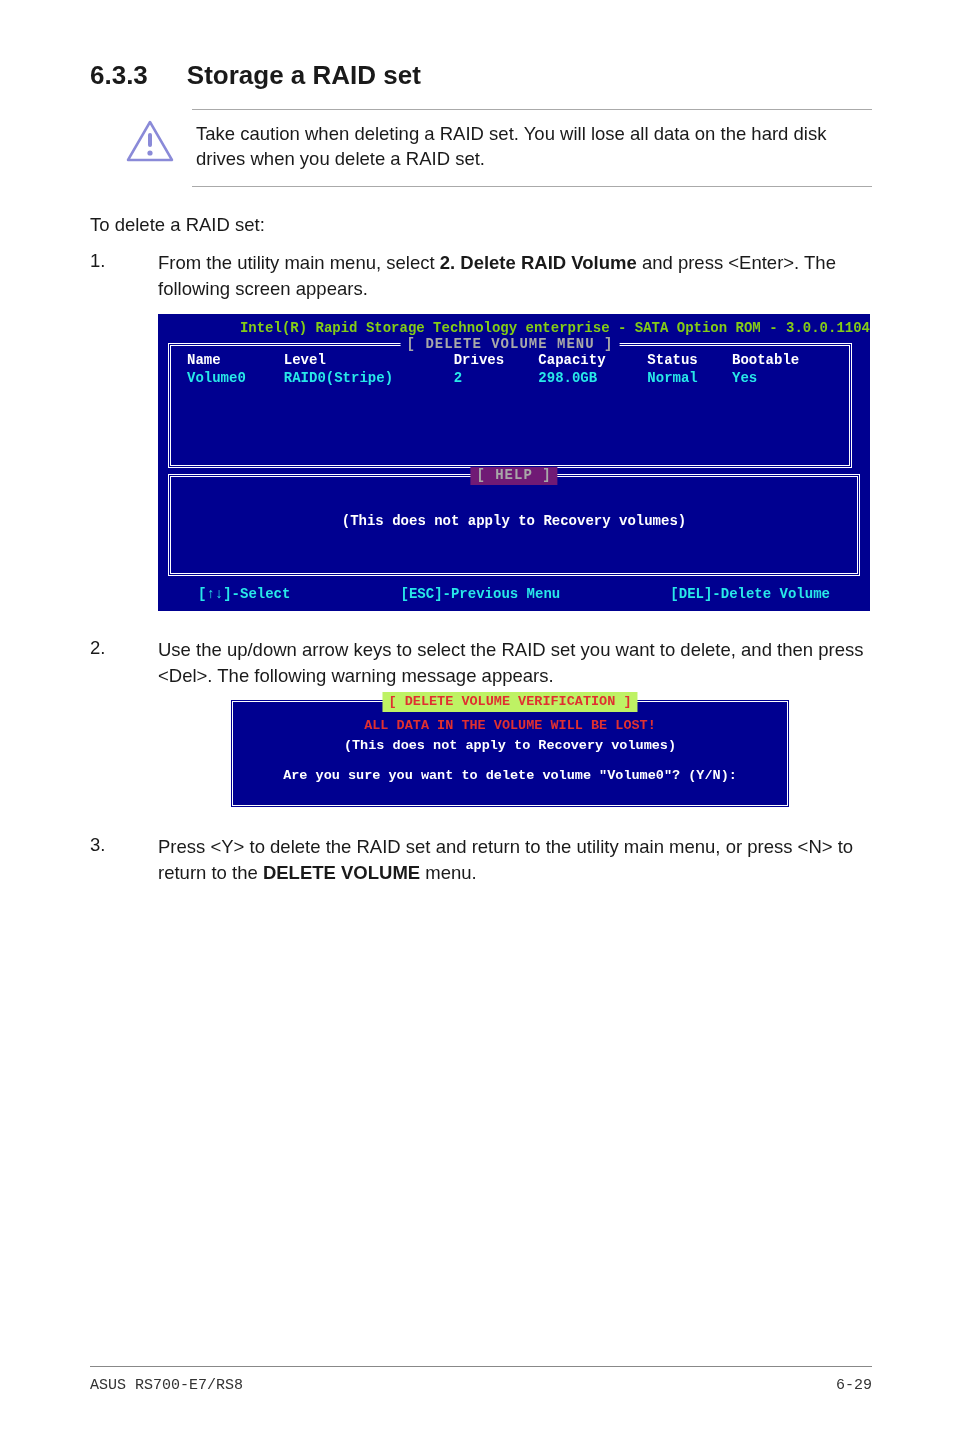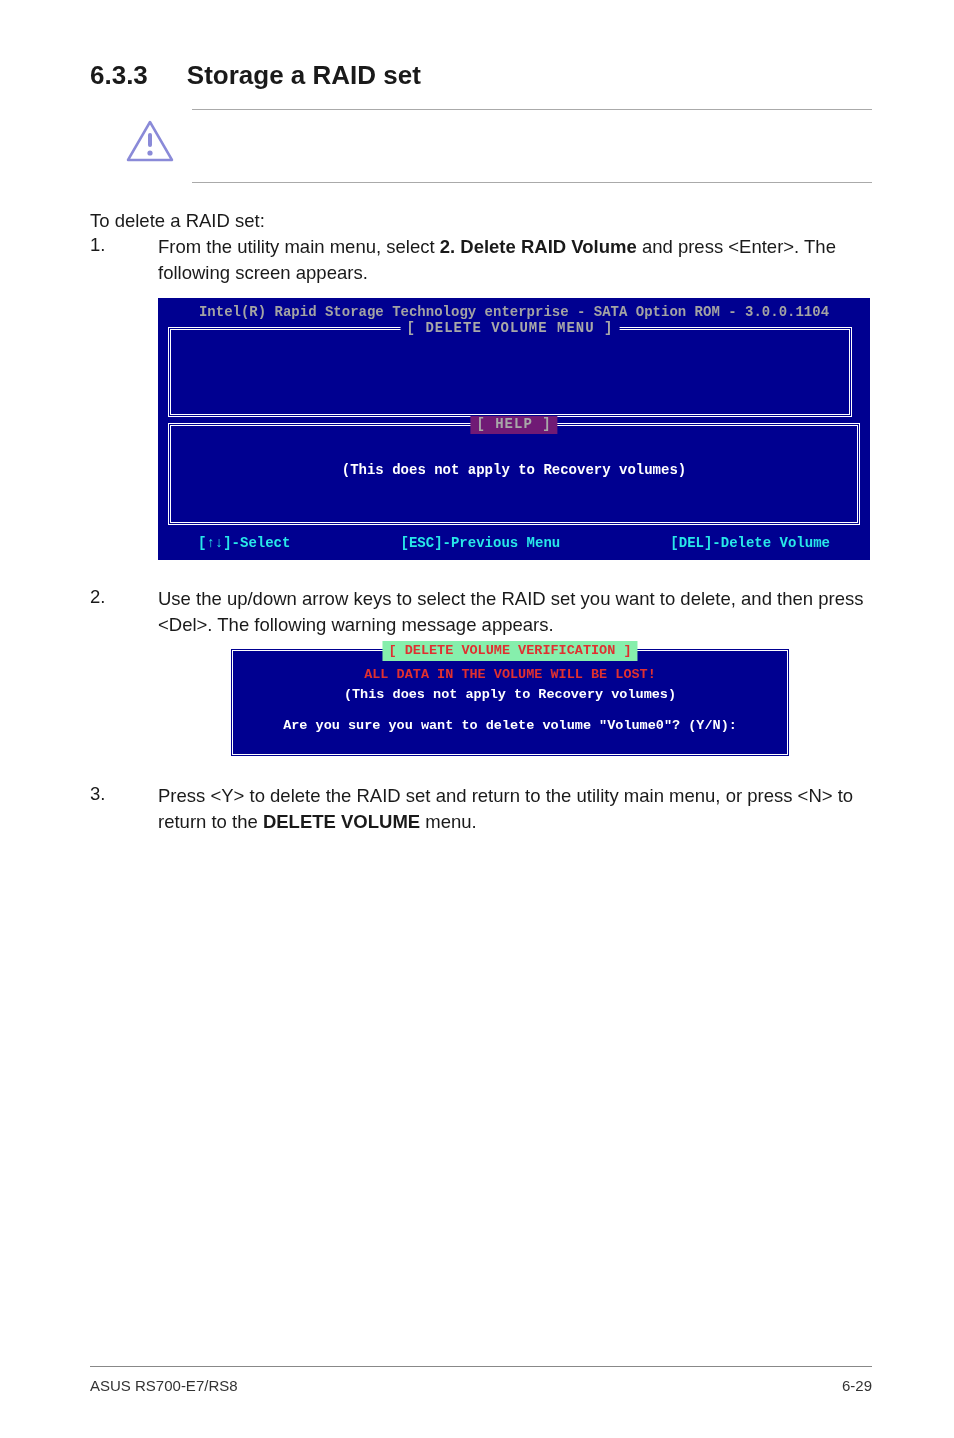--- a/index.html
+++ b/index.html
@@ -43,20 +43,21 @@
   }
   .note-icon svg { width: 48px; height: 44px; }
   .note-text {
     font-size: 18.5px;
     line-height: 1.35;
     padding-top: 2px;
   }
   .body-p {
     font-size: 18.5px;
     line-height: 1.35;
+    margin-bottom: 12px;
   }
   .ol-item {
     display: flex;
     gap: 38px;
     margin-bottom: 10px;
   }
   .ol-item .num {
     font-size: 18.5px;
     flex: 0 0 30px;
   }
@@ -75,21 +76,21 @@
     font-size: 14px;
     color: #fff;
     line-height: 1.25;
     padding: 4px 0 0 0;
   }
   .bios .hdr {
     text-align: center;
     font-weight: bold;
     padding: 2px 0;
   }
-  .bios .cyan { color: #a3a3a3; }
+  .bios .cyan { color: #84cc16; text-align: right; }
   .bios .frame {
     border: 3px double #fff;
     margin: 4px 18px 6px 10px;
     position: relative;
     padding: 6px 12px;
   }
   .bios .frame-title {
     position: absolute;
     top: -10px;
     left: 50%;
@@ -154,72 +155,94 @@
     position: relative;
     padding: 14px 10px 18px 10px;
     text-align: center;
     line-height: 1.5;
   }
   .dialog .dtitle {
     position: absolute;
     top: -10px;
     left: 50%;
     transform: translateX(-50%);
-    background: #86efac;
+    background: #bef264;
     padding: 0 6px;
     color: #e03030;
     letter-spacing: 0;
   }
   .dialog .red { color: #e03030; }
   .dialog .gap { height: 10px; }
 
   .footer {
     position: absolute;
     bottom: 44px;
     left: 90px;
     right: 82px;
     border-top: 1px solid #888;
     padding-top: 10px;
     display: flex;
     justify-content: space-between;
     font-size: 15px;
     color: #333;
+    font-family: Liberation Mono, monospace;
   }
 </style>
 </head>
 <body>
 
 <div class="heading">
   <span class="num">6.3.3</span>
   <span class="title">Storage a RAID set</span>
 </div>
 
 <div class="note-row">
   <div class="note-icon">
     <svg viewBox="0 0 48 44">
       <polygon points="24,2 46,40 2,40" fill="none" stroke="#8a8ad8" stroke-width="2.5" stroke-linejoin="round"></polygon>
       <rect x="22" y="13" width="4" height="14" rx="2" fill="#8a8ad8"></rect>
       <circle cx="24" cy="33" r="2.6" fill="#8a8ad8"></circle>
     </svg>
   </div>
+  <div class="note-text">Take caution when deleting a RAID set. You will lose all data on the hard disk drives when you delete a RAID set.</div>
 </div>
 
 <p class="body-p">To delete a RAID set:</p>
 
 <div class="ol-item">
   <span class="num">1.</span>
   <span class="txt">
     <span>From the utility main menu, select </span><span class="bold">2. Delete RAID Volume</span><span> and press &lt;Enter&gt;. The following screen appears.</span>
   </span>
 </div>
 
 <div class="bios">
   <div class="hdr cyan">Intel(R) Rapid Storage Technology enterprise - SATA Option ROM - 3.0.0.1104</div>
   <div class="frame">
     <div class="frame-title">[ DELETE VOLUME MENU ]</div>
+    <table>
+      <tbody>
+          <tr>
+        <th>Name</th>
+        <th>Level</th>
+        <th>Drives</th>
+        <th>Capacity</th>
+        <th>Status</th>
+        <th>Bootable</th>
+      </tr>
+      <tr>
+        <td>Volume0</td>
+        <td>RAID0(Stripe)</td>
+        <td>2</td>
+        <td>298.0GB</td>
+        <td>Normal</td>
+        <td>Yes</td>
+      </tr>
+    </tbody>
+      </table>
     <div class="spacer"></div>
   </div>
   <div class="help-frame">
     <div class="help-title">[ HELP ]</div>
     <div style="height:10px"></div>
     <div style="height:12px"></div>
     <div>(This does not apply to Recovery volumes)</div>
   </div>
   <div class="footbar">
     <span>[↑↓]-Select</span>

